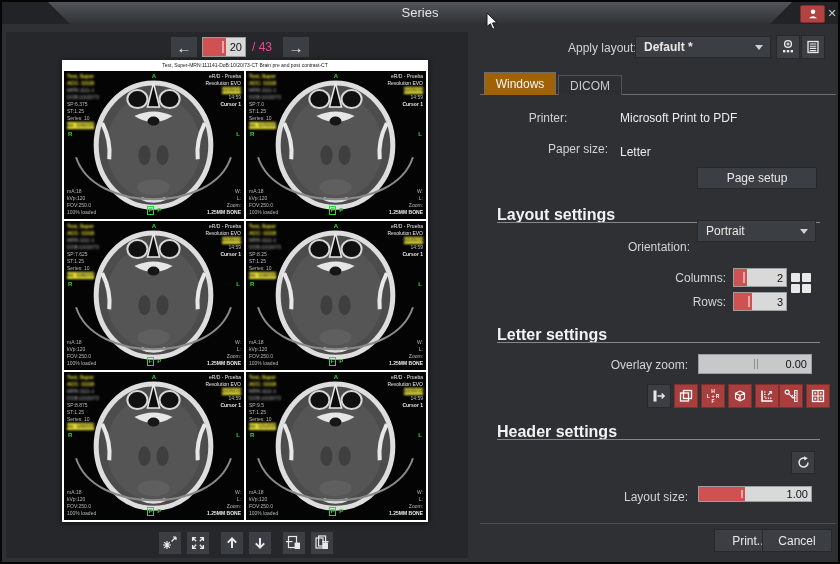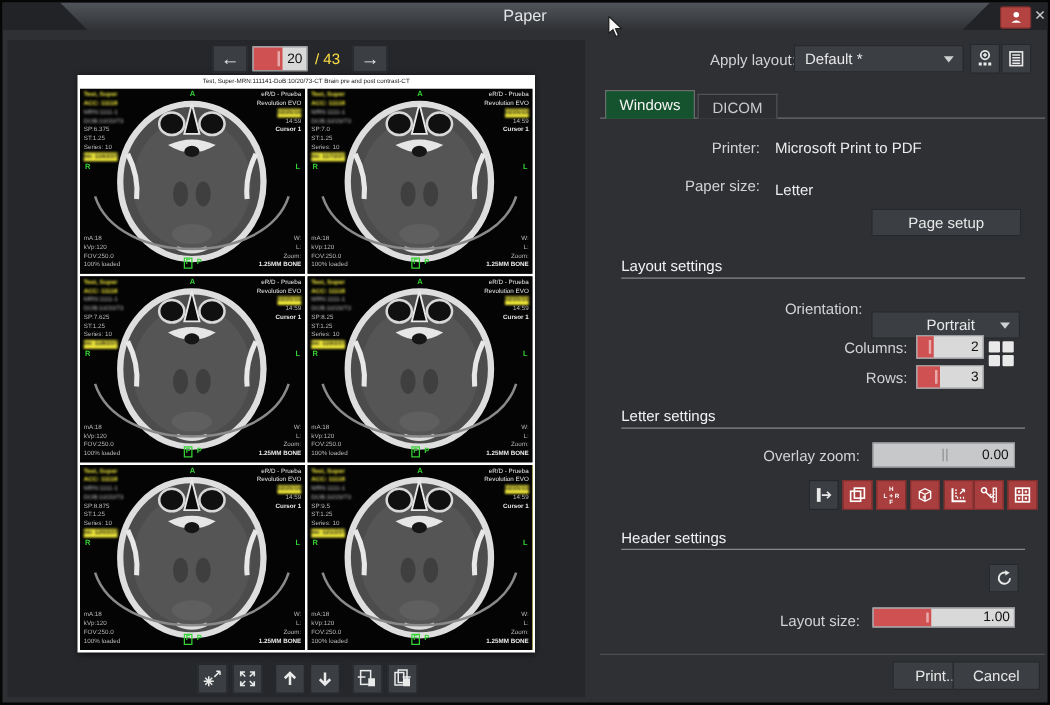--- a/index.html
+++ b/index.html
@@ -13,36 +13,36 @@
   .tbar-title{position:absolute;left:0;right:0;top:3px;text-align:center;color:#e3e4e6;font-size:13px;}
   .tbar-red{position:absolute;left:798px;top:3px;width:23px;height:16px;background:#b24341;border:1px solid #7e2f2e;border-radius:2px;display:flex;align-items:center;justify-content:center;cursor:pointer;}
   .tbar-close{position:absolute;left:823px;top:4px;width:14px;height:14px;color:#c8cacd;font-size:11px;line-height:14px;text-align:center;cursor:pointer;}
   
   .btn{position:absolute;background:#3b3e43;color:#e8e8e8;font-size:12px;display:flex;align-items:center;justify-content:center;border:1px solid #26282b;box-sizing:border-box;cursor:pointer;}
   .lbl{position:absolute;color:#d2d3d5;font-size:12px;white-space:nowrap;}
   .val{position:absolute;color:#ececec;font-size:12px;white-space:nowrap;}
   .r{text-align:right;}
   .select{position:absolute;background:#3b3e43;border:1px solid #26282b;box-sizing:border-box;color:#e8e8e8;font-size:12px;display:flex;align-items:center;padding-left:8px;cursor:pointer;}
   .chev{position:absolute;right:7px;top:50%;margin-top:-2px;width:0;height:0;border-left:4px solid transparent;border-right:4px solid transparent;border-top:5px solid #cfd0d2;}
-  .heading{position:absolute;color:#f2f2f3;font-size:12px;font-weight:normal;white-space:nowrap;}
+  .heading{position:absolute;color:#f2f2f3;font-size:16px;font-weight:bold;white-space:nowrap;}
   .hrule{position:absolute;height:1px;background:#85878b;}
   .spin{position:absolute;background:#d9d9d9;border:1px solid #9b9da1;box-sizing:border-box;cursor:ew-resize;}
   .spin .red{position:absolute;left:0;top:0;bottom:0;background:#d05151;}
   .spin .red:after{content:"";position:absolute;right:2px;top:3px;bottom:3px;width:2px;background:#e7a9a9;}
   .spin .num{position:absolute;right:3px;top:50%;transform:translateY(-50%);color:#111;font-size:11px;}
   .slider{position:absolute;background:#c7c8c9;border:1px solid #9b9da1;box-sizing:border-box;cursor:ew-resize;}
   .slider:before{content:"";position:absolute;left:55px;top:4px;bottom:4px;width:1px;background:#8f9092;box-shadow:3px 0 0 #8f9092;}
   .slider .num{position:absolute;right:4px;top:50%;transform:translateY(-50%);color:#111;font-size:11px;}
   .iconbtn{position:absolute;width:24px;height:24px;background:#3b3e43;border:1px solid #26282b;box-sizing:border-box;display:flex;align-items:center;justify-content:center;cursor:pointer;}
   .iconbtn.red{background:#a83e3d;border-color:#7e2f2e;}
   .arrowglyph{color:#ececec;font-size:15px;font-weight:bold;line-height:1;}
   
   .tabline{position:absolute;left:480px;top:94px;width:356px;height:1px;background:#6a6c70;}
   .tab{position:absolute;box-sizing:border-box;font-size:12px;display:flex;align-items:center;justify-content:center;cursor:pointer;}
-  .tab.active{left:484px;top:72px;width:72px;height:23px;background:#14532d;border:1px solid #6a6c70;border-bottom:none;color:#f5f5f6;z-index:2;}
+  .tab.active{left:484px;top:72px;width:72px;height:23px;background:#a16207;border:1px solid #6a6c70;border-bottom:none;color:#f5f5f6;z-index:2;}
   .tab.inactive{left:558px;top:75px;width:64px;height:20px;background:#2c2e32;border:1px solid #515357;border-bottom:none;color:#c9cacc;}
   
   .preview-panel{position:absolute;left:6px;top:32px;width:462px;height:526px;background:#25272a;}
   .page{position:absolute;left:62px;top:60px;width:366px;height:462px;background:#ffffff;box-shadow:0 1px 5px rgba(0,0,0,.65);}
   .page-title{position:absolute;left:0;right:0;top:2px;text-align:center;color:#161616;font-size:5px;filter:blur(.4px);}
   .grid{position:absolute;left:2px;right:2px;top:11px;bottom:2px;display:grid;grid-template-columns:1fr 1fr;grid-template-rows:1fr 1fr 1fr;gap:2px;}
   .cell{position:relative;background:#000;overflow:hidden;cursor:pointer;}
   .cell.selected{box-shadow:inset 0 0 0 2px #e8d22a;}
   .cell svg.ct{position:absolute;inset:0;width:100%;height:100%;}
   .ov{position:absolute;font-size:5px;line-height:7px;white-space:nowrap;}
@@ -70,21 +70,21 @@
   .gridicon div{background:#e9e9e9;border-radius:1px;}
 </style>
 </head>
 <body>
 
 <div class="app">
   <div class="dialog"></div>
 
   <div class="titlebar">
     <div class="tbar-shape"></div>
-    <div class="tbar-title">Paper</div>
+    <div class="tbar-title">Series</div>
     <div class="tbar-red">
       <svg width="12" height="12" viewBox="0 0 14 14">
         <circle cx="7" cy="4.4" r="2.6" fill="#fff"></circle>
         <path d="M2.4,12 Q7,7.2 11.6,12 Z" fill="#fff"></path>
       </svg>
     </div>
     <div class="tbar-close">✕</div>
   </div>
 
   <svg class="cursor" width="13" height="18" viewBox="0 0 13 18">
@@ -93,27 +93,27 @@
 
   <div class="preview-panel"></div>
 
   <div class="btn" style="left:170px;top:36px;width:28px;height:22px;">
     <span class="arrowglyph">←</span>
   </div>
   <div class="spin" style="left:202px;top:37px;width:44px;height:20px;">
     <span class="red" style="width:23px;"></span>
     <span class="num">20</span>
   </div>
-  <div class="lbl" style="left:252px;top:40px;color:#fde047;">/ 43</div>
+  <div class="lbl" style="left:252px;top:40px;color:#ec4899;">/ 43</div>
   <div class="btn" style="left:282px;top:36px;width:28px;height:22px;">
     <span class="arrowglyph">→</span>
   </div>
 
   <div class="lbl" style="left:568px;top:41px;">Apply layout:</div>
-  <div class="select" style="left:635px;top:36px;width:136px;height:22px;">
+  <div class="select" style="left:635px;top:36px;width:136px;height:22px;font-weight:bold;">
     <span>Default *</span>
     <span class="chev"></span>
   </div>
   <div class="iconbtn" style="left:776px;top:35px;">
     <svg width="16" height="16" viewBox="0 0 16 16">
       <circle cx="8" cy="5" r="3.4" fill="none" stroke="#e9e9e9" stroke-width="1.4"></circle>
       <path d="M8,3.4 V6.6 M6.4,5 H9.6" stroke="#e9e9e9" stroke-width="1.2"></path>
       <rect x="3" y="11" width="2.4" height="2.4" fill="#e9e9e9"></rect>
       <rect x="6.8" y="11" width="2.4" height="2.4" fill="#e9e9e9"></rect>
       <rect x="10.6" y="11" width="2.4" height="2.4" fill="#e9e9e9"></rect>
@@ -127,30 +127,30 @@
   </div>
 
   <div class="tabline"></div>
   <div class="tab active">
       <span>Windows</span>
     </div>
   <div class="tab inactive">
       <span>DICOM</span>
     </div>
 
-  <div class="lbl r" style="left:488px;top:111px;width:120px;">Printer:</div>
+  <div class="lbl r" style="left:488px;top:111px;width:120px;text-align:center;">Printer:</div>
   <div class="val" style="left:620px;top:111px;">Microsoft Print to PDF</div>
   <div class="lbl r" style="left:488px;top:142px;width:120px;">Paper size:</div>
   <div class="val" style="left:620px;top:145px;">Letter</div>
   <div class="btn" style="left:697px;top:167px;width:120px;height:22px;">Page setup</div>
 
   <div class="heading" style="left:497px;top:206px;">Layout settings</div>
   <div class="hrule" style="left:497px;top:222px;width:323px;"></div>
   <div class="lbl r" style="left:560px;top:240px;width:130px;text-align:right;">Orientation:</div>
-  <div class="select" style="left:697px;top:249px;width:119px;height:22px;justify-content:center;">
+  <div class="select" style="left:697px;top:220px;width:119px;height:22px;">
     <span>Portrait</span>
     <span class="chev"></span>
   </div>
   <div class="lbl r" style="left:596px;top:271px;width:130px;">Columns:</div>
   <div class="spin" style="left:733px;top:268px;width:54px;height:19px;">
     <span class="red" style="width:13px;"></span>
     <span class="num">2</span>
   </div>
   <div class="lbl r" style="left:596px;top:295px;width:130px;">Rows:</div>
   <div class="spin" style="left:733px;top:292px;width:54px;height:19px;">

